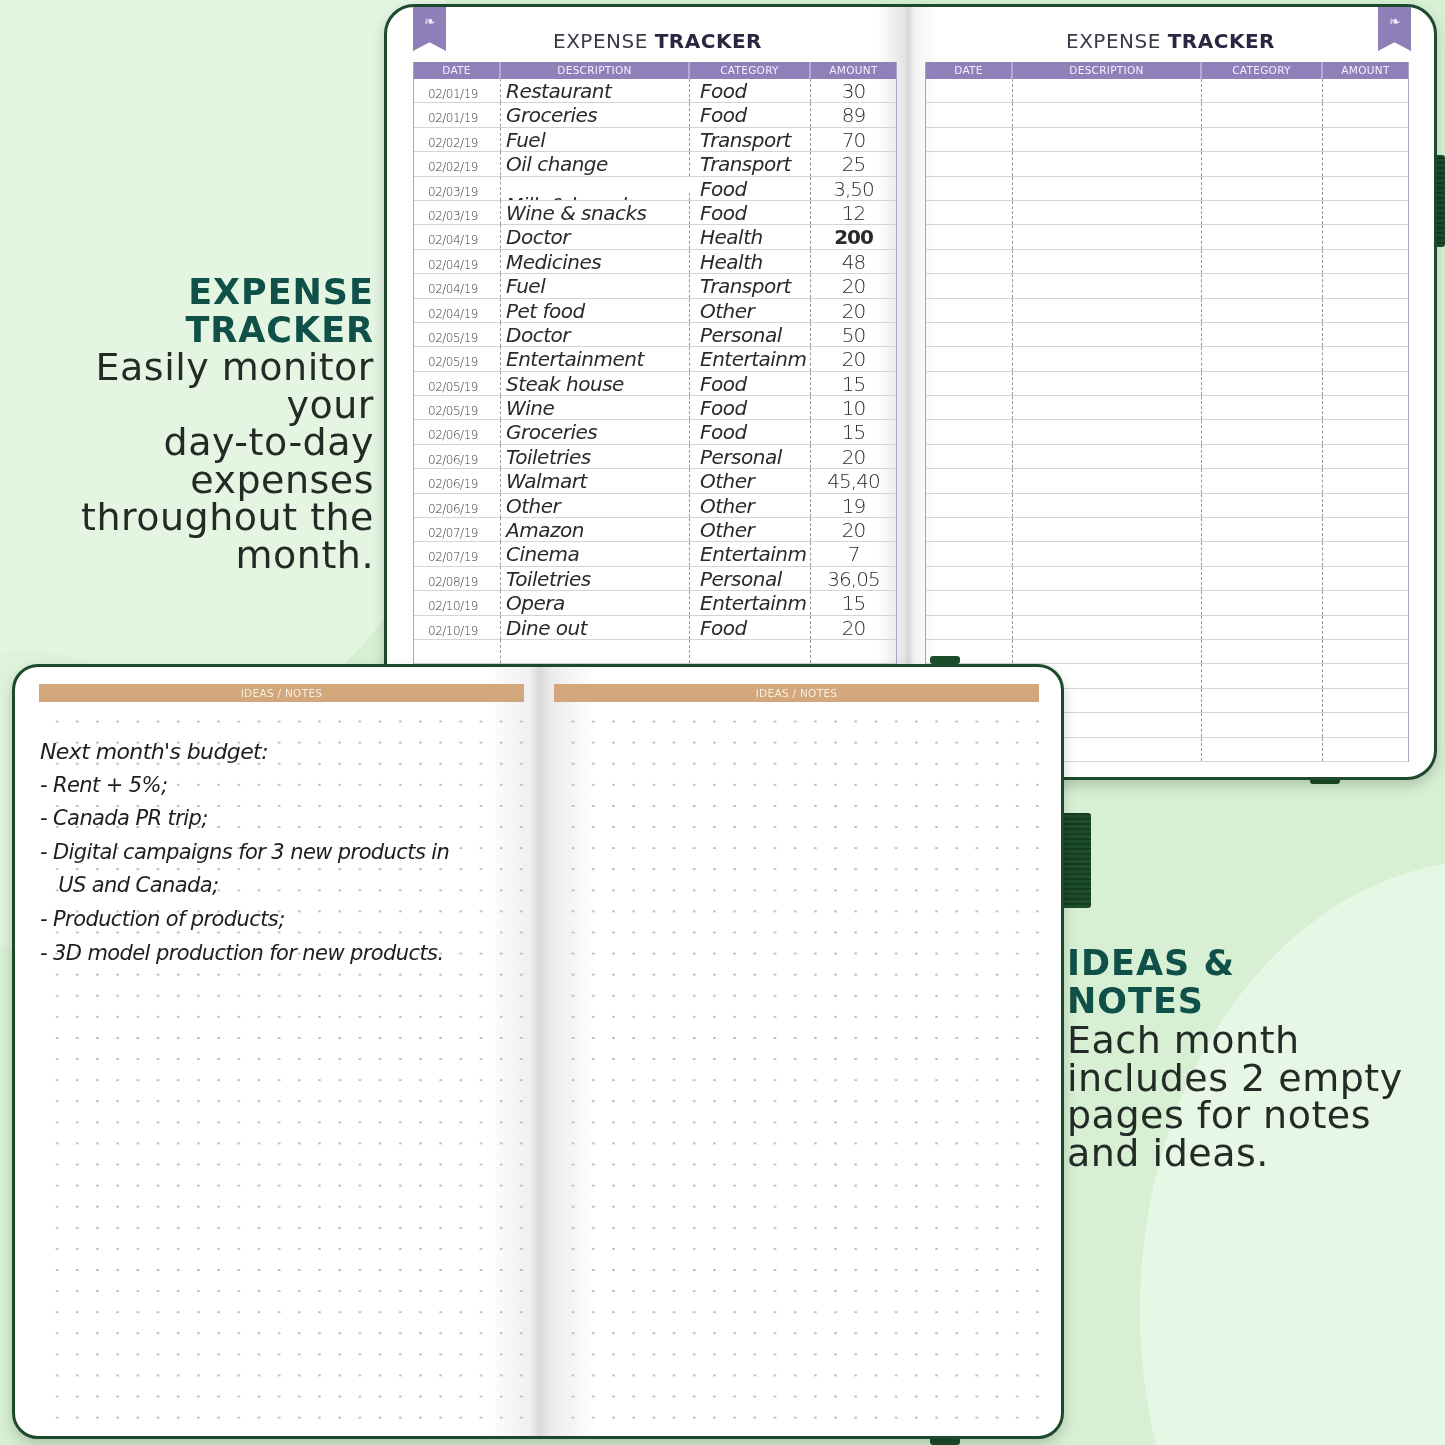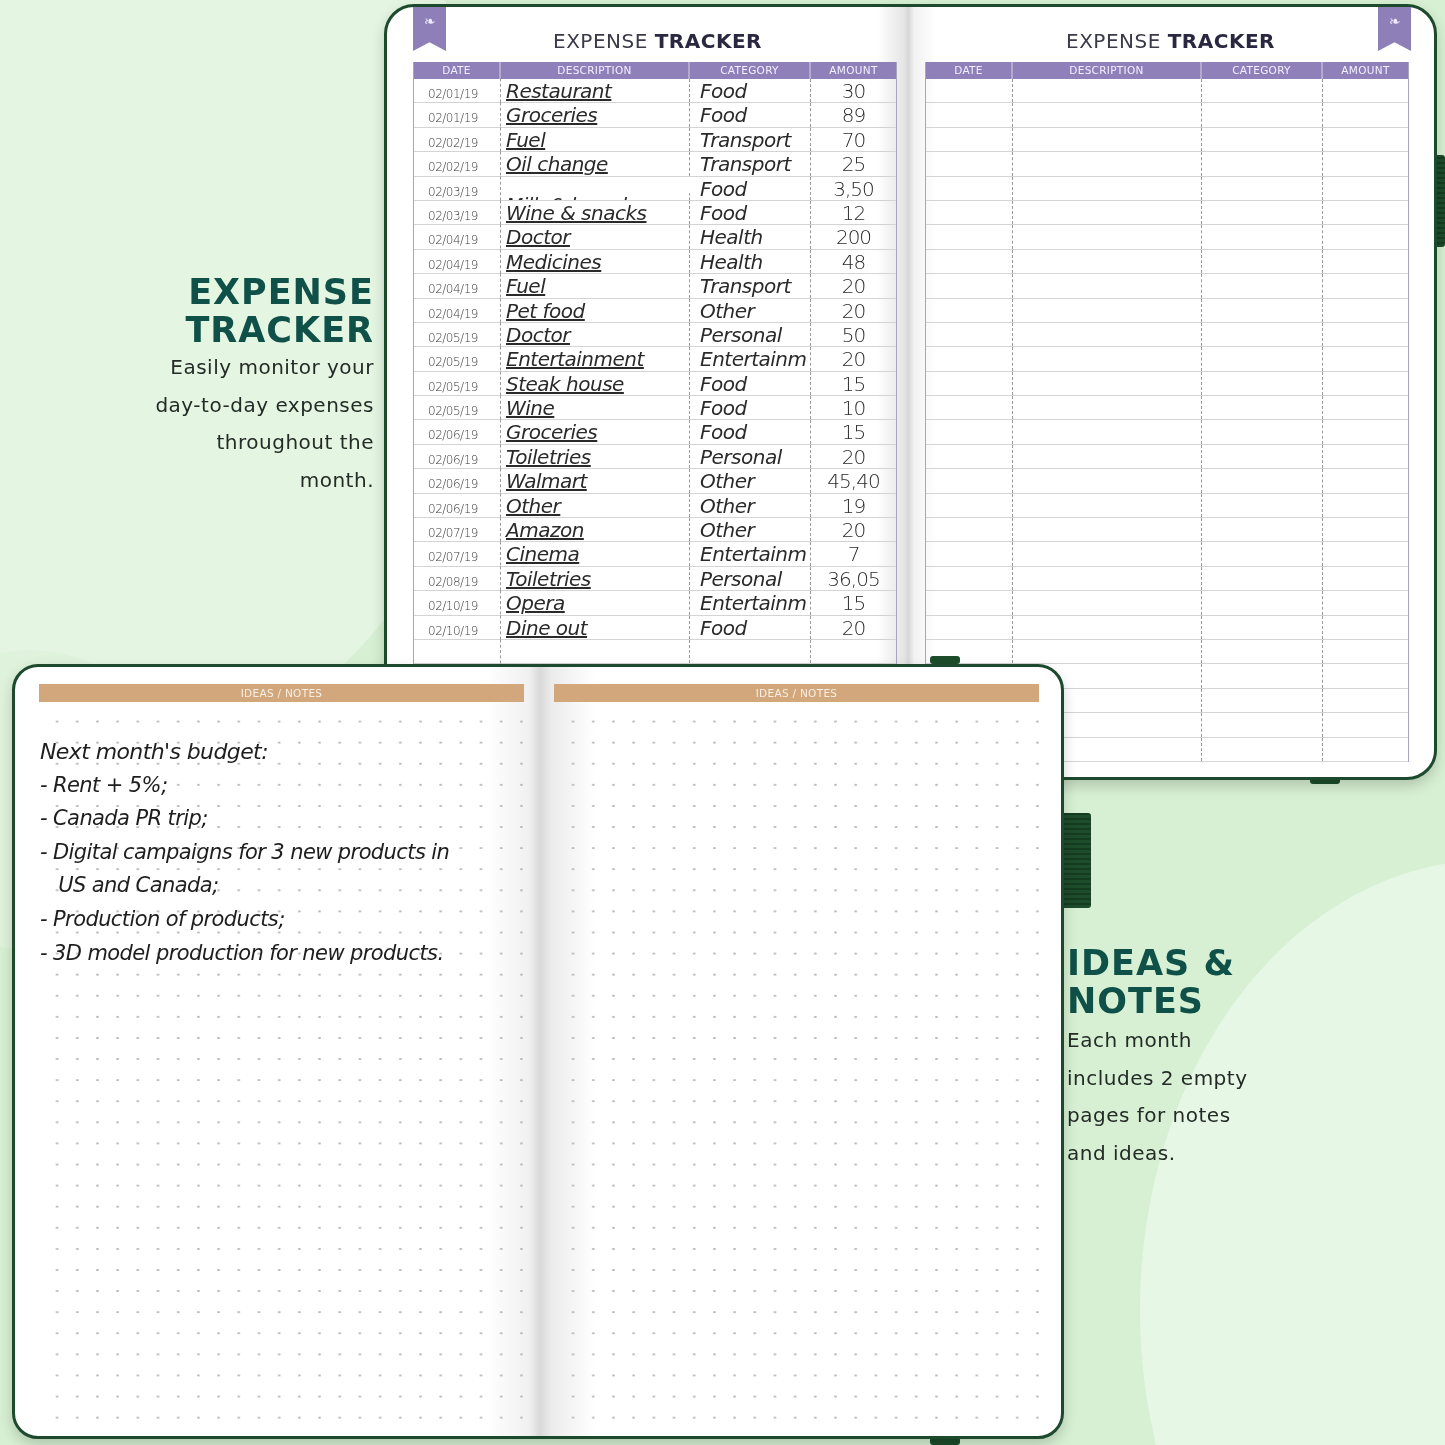--- a/index.html
+++ b/index.html
@@ -13,21 +13,21 @@
   .blob1 { left: -260px; top: -240px; width: 760px; height: 1000px; background: #e4f6e2; }
   .blob2 { left: 1140px; top: 860px; width: 700px; height: 900px; background: #e7f7e6; }
   .blob3 { left: -120px; top: 650px; width: 300px; height: 300px; background: #dff3dc; }
 
   
   .copy { position: absolute; color: #1f2d26; }
   .copy h2 {
     color: #0f5049; font-family: "DejaVu Sans", sans-serif; font-weight: 700;
     font-size: 35px; line-height: 38px; letter-spacing: 1px;
   }
-  .copy p { font-size: 20px; line-height: 37.5px; letter-spacing: 0.5px; color: #242b27; }
+  .copy p { font-size: 38px; line-height: 37.5px; letter-spacing: 0.5px; color: #242b27; }
   .copy-left { left: 0; top: 273px; width: 374px; text-align: right; }
   .copy-right { left: 1067px; top: 944px; width: 378px; text-align: left; }
 
   
   .book {
     position: absolute; background: #fff;
     border: 3px solid #1d4a2c;
     box-shadow: 0 6px 14px rgba(0,0,0,0.18);
   }
   .book-top { left: 384px; top: 4px; width: 1053px; height: 776px; border-radius: 30px 30px 30px 30px; }
@@ -60,21 +60,21 @@
   }
   .thead div:last-child { border-right: none; }
   .tbody { position: relative; }
   .row { display: flex; height: 24.4px; border-bottom: 1px solid #d3d3d8; }
   .cell {
     border-right: 1px dashed #9a9a9a; position: relative; overflow: hidden;
     font-family: "DejaVu Sans", sans-serif; color: #262626; white-space: nowrap;
   }
   .cell:last-child { border-right: none; }
   .c-date { font-size: 12px; letter-spacing: -0.5px; padding-top: 8px; padding-left: 14px; font-weight: 300; color: #3b3b3b; transform: scaleY(1.05); }
-  .c-desc { font-size: 20px; padding-left: 5px; line-height: 24px; font-weight: 200; letter-spacing: -0.5px; font-style: italic; color: #2a2a2a; text-decoration: underline; }
+  .c-desc { font-size: 20px; padding-left: 5px; line-height: 24px; font-weight: 200; letter-spacing: -0.5px; font-style: italic; color: #2a2a2a; }
   .c-cat { font-size: 20px; padding-left: 10px; line-height: 24px; font-weight: 200; letter-spacing: -0.5px; font-style: italic; color: #2a2a2a; }
   .c-amt { font-size: 20px; text-align: center; line-height: 24px; font-weight: 200; letter-spacing: -1px; color: #2a2a2a; }
 
   
   .notes-bar {
     position: absolute; height: 18px; background: #d2a77c;
     color: #f7efe6; font-size: 10.5px; text-align: center; line-height: 18px; letter-spacing: 0.3px;
   }
   .dots {
     position: absolute;
@@ -174,21 +174,21 @@
           <div class="row">
             <div class="cell c-date" style="width: 87px;">02/03/19</div>
             <div class="cell c-desc" style="width: 189px;">Wine &amp; snacks</div>
             <div class="cell c-cat" style="width: 121px;">Food</div>
             <div class="cell c-amt" style="flex: 1 1 0%;">12</div>
           </div>
           <div class="row">
             <div class="cell c-date" style="width: 87px;">02/04/19</div>
             <div class="cell c-desc" style="width: 189px;">Doctor</div>
             <div class="cell c-cat" style="width: 121px;">Health</div>
-            <div class="cell c-amt" style="flex: 1 1 0%;">200</div>
+            <div class="cell c-amt" style="flex: 1 1 0%; font-weight: bold;">200</div>
           </div>
           <div class="row">
             <div class="cell c-date" style="width: 87px;">02/04/19</div>
             <div class="cell c-desc" style="width: 189px;">Medicines</div>
             <div class="cell c-cat" style="width: 121px;">Health</div>
             <div class="cell c-amt" style="flex: 1 1 0%;">48</div>
           </div>
           <div class="row">
             <div class="cell c-date" style="width: 87px;">02/04/19</div>
             <div class="cell c-desc" style="width: 189px;">Fuel</div>

